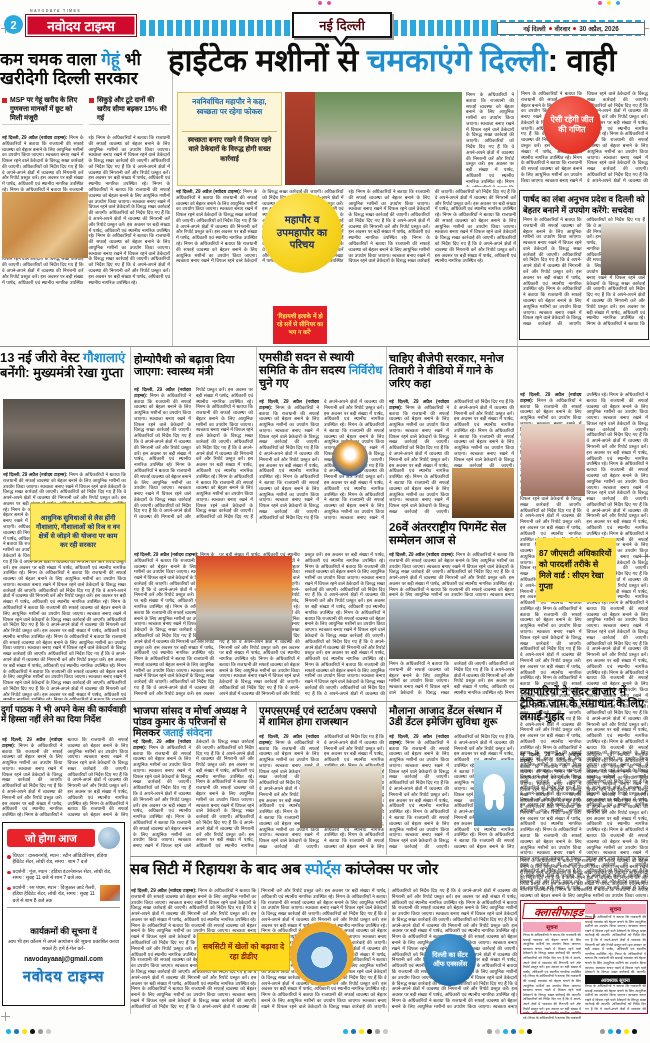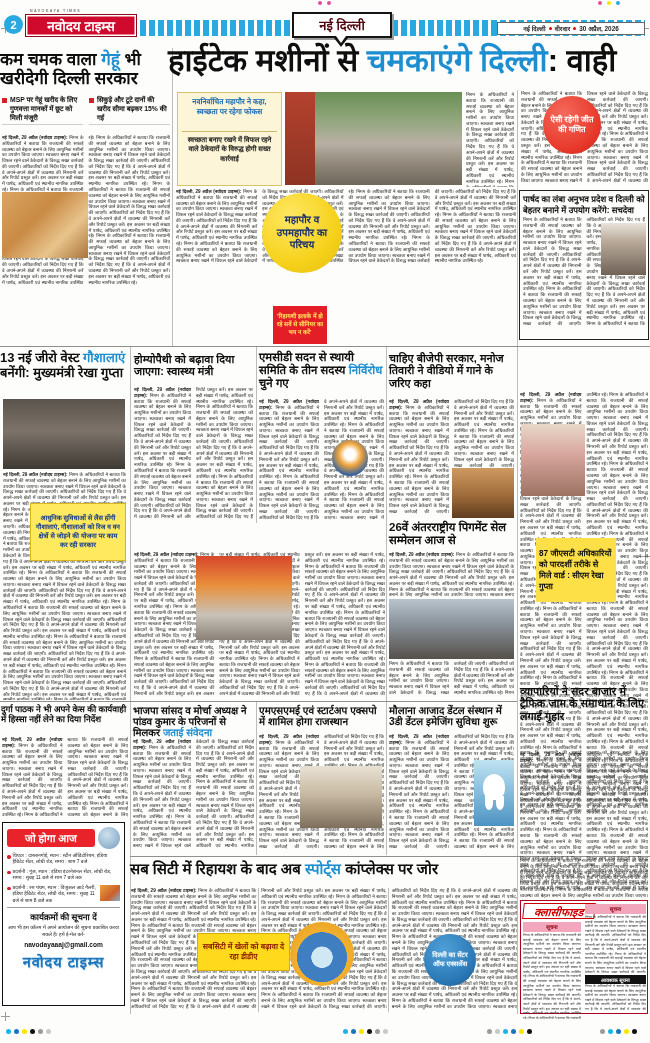--- a/index.html
+++ b/index.html
@@ -262,21 +262,21 @@
       <div class="titem">
           <span class="today-dot"></span>
           <span>प्रदर्शनी : गूंज, स्थान : इंडिया इंटरनेशनल सेंटर, लोधी रोड, समय : सुबह 11 बजे से शाम 7 बजे तक</span>
         </div>
       <div class="titem">
           <span class="today-dot"></span>
           <span>प्रदर्शनी : रस पंचम, स्थान : विजुअल आर्ट गैलरी, इंडिया हैबिटेट सेंटर, लोधी रोड, समय : सुबह 11 बजे से शाम 8 बजे तक</span>
           <span style="display:inline-block;width:20px;height:16px;background:linear-gradient(135deg,#e8a33c,#cc5f2a 60%,#7fb2d8);flex:none;margin-left:2px"></span>
         </div>
     </div>
-    <div style="border-top:1px solid #999;margin-top:2px;padding-top:3px;text-align:center">
+    <div style="border-top:1px solid #999;margin-top:2px;padding-top:17px;text-align:center">
       <div style="font-weight:700;font-size:8.6px;color:#111">कार्यक्रमों की सूचना दें</div>
       <div style="font-size:4.9px;line-height:1.35;color:#222;margin-top:2px">आप भी इस कॉलम में अपने आयोजन की सूचना प्रकाशित करवा सकते हैं। हमें ई-मेल करें-</div>
       <div style="font-weight:700;font-size:6.6px;color:#111;margin-top:2px">navodayaaaj@gmail.com</div>
       <div style="font-weight:700;font-size:14.5px;color:#1b75bb;letter-spacing:1px;margin-top:3px;text-shadow:0.5px 0.5px 0 #9cc4e4">नवोदय टाइम्स</div>
     </div>
   </div>
 
   <div class="abs" style="left:6px;top:1020px">
     <span class="regdot" style="background:#19b5ea"></span><span class="regdot" style="background:#1b75bb"></span><span class="regdot" style="background:#ffe400"></span><span class="regdot" style="background:#111"></span><span class="regdot" style="background:#9b9b9b"></span><span class="regdot" style="background:#c9c9c9"></span>
   </div>

